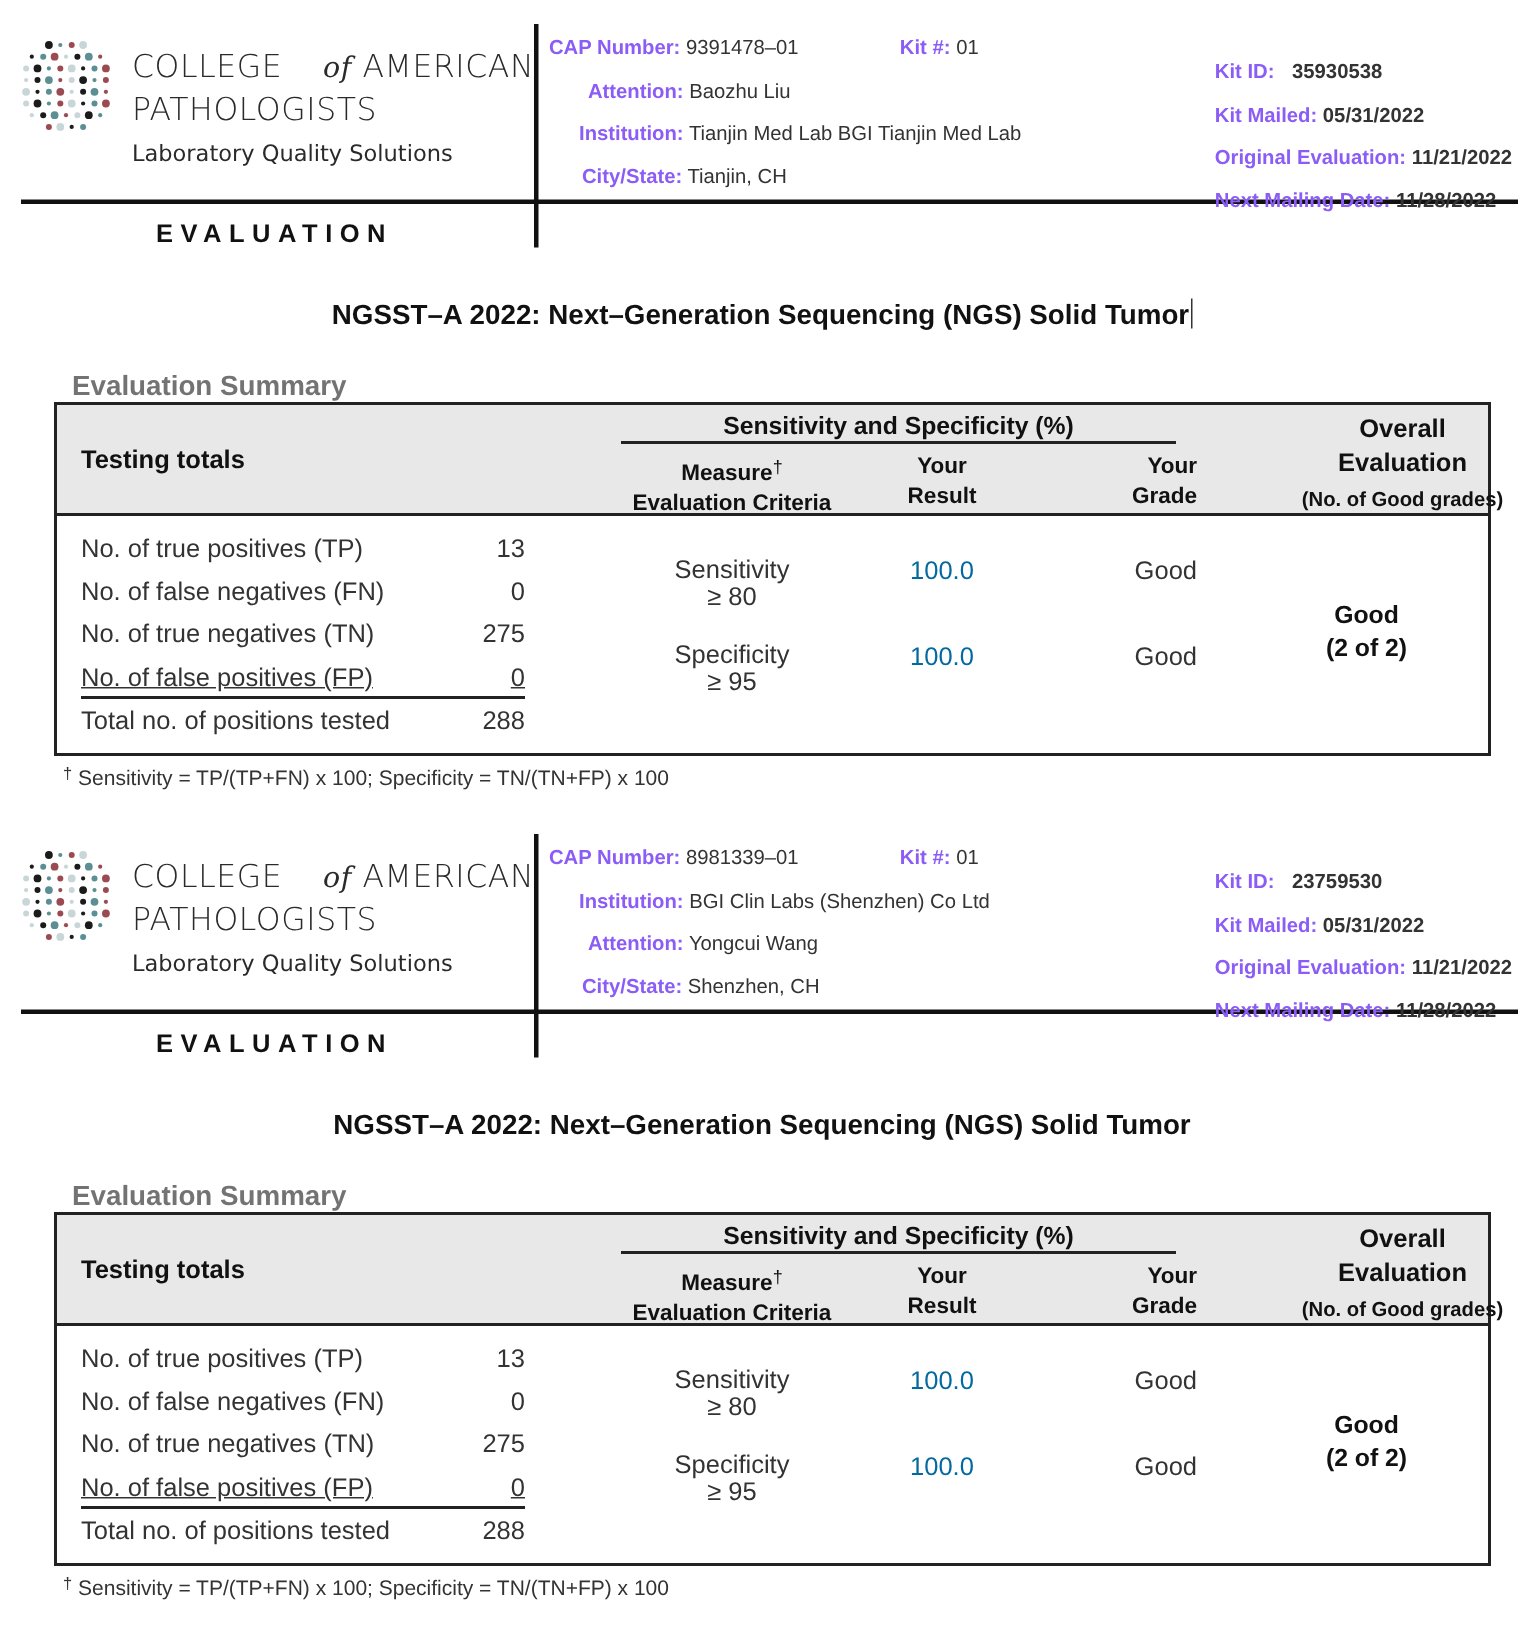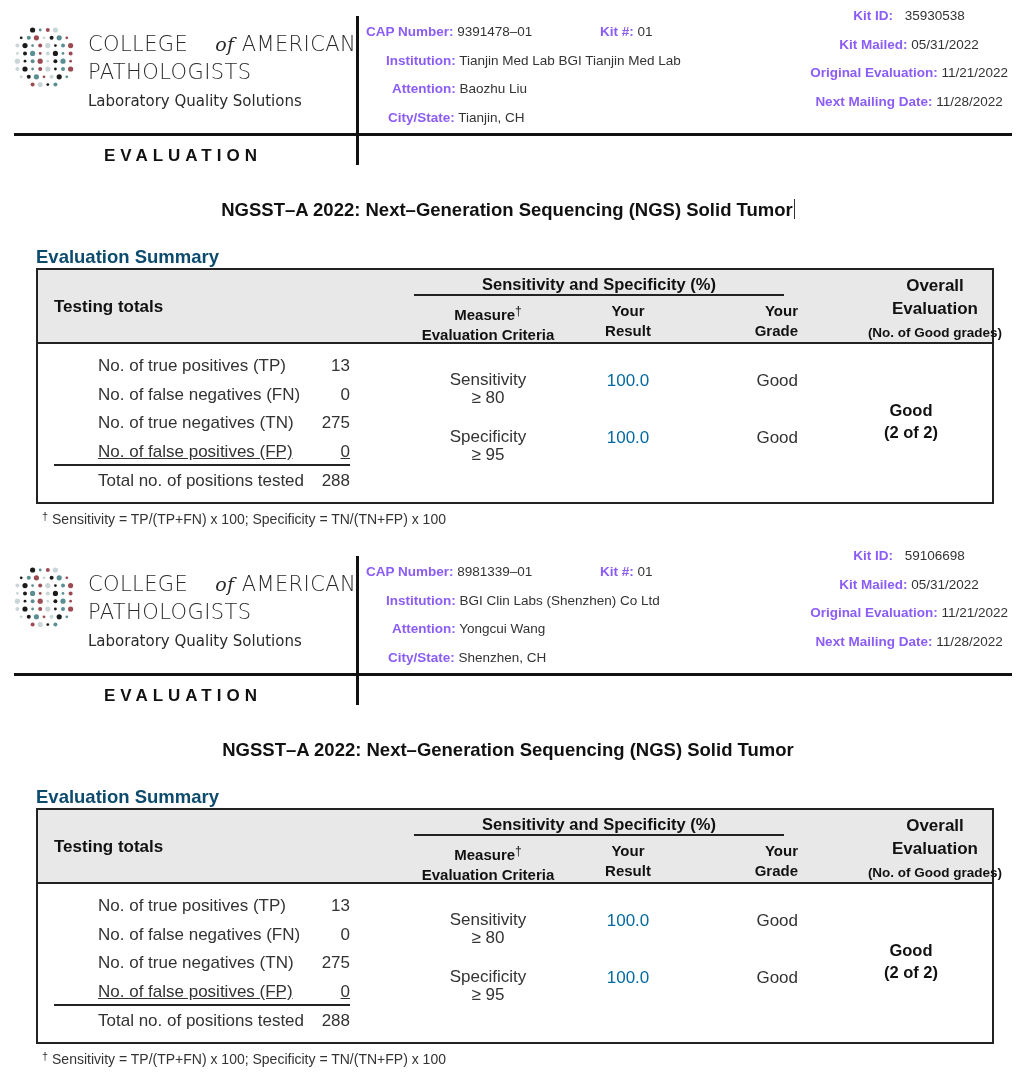--- a/index.html
+++ b/index.html
@@ -18,45 +18,45 @@
   .brand .l1 .of { font-family: "DejaVu Serif", serif; font-style: italic; font-size: 19px; margin-left: 20px; }
   .brand .l3 { font-family: "DejaVu Sans", sans-serif; font-size: 15px; color: #2a2a2a; line-height: 30px; white-space: nowrap; }
   .vline { position: absolute; left: 356px; top: 16px; width: 3px; height: 149px; background: #111; }
   .hline { position: absolute; left: 14px; top: 133px; width: 998px; height: 3px; background: #111; }
   .evallabel { position: absolute; left: 104px; top: 146px; font-size: 17px; font-weight: bold; letter-spacing: 5px; color: #111; }
 
   .info { position: absolute; font-size: 13.5px; color: #333; white-space: nowrap; }
   .info b { color: #8b5cf6; }
   .info-left { left: 366px; top: 24px; }
   .info-left .row { height: 28.5px; }
-  .info-right { right: 8px; top: 8px; text-align: center; }
+  .info-right { right: 8px; top: 40px; text-align: left; font-weight: bold; }
   .info-right .row { height: 28.5px; }
   .gap { display: inline-block; width: 8px; }
 
   .title { position: absolute; left: 0; width: 1016px; top: 199px; text-align: center; font-size: 18.5px; font-weight: bold; color: #111; }
   .title .cursor { display: inline-block; width: 1px; height: 20px; background: #333; vertical-align: -3px; margin-left: 1px; }
 
-  .sumtitle { position: absolute; left: 36px; top: 246px; font-size: 18.5px; font-weight: bold; color: #0c4a6e; }
+  .sumtitle { position: absolute; left: 48px; top: 246px; font-size: 18.5px; font-weight: bold; color: #737373; }
 
   .tbl { position: absolute; left: 36px; top: 268px; width: 958px; height: 236px; border: 2px solid #222; }
   .thead { position: absolute; left: 0; top: 0; width: 100%; height: 74px; background: #e8e8e8; border-bottom: 2px solid #222; }
   .th { position: absolute; font-weight: bold; font-size: 15px; color: #111; text-align: center; line-height: 20px; }
   .th-testing { left: 16px; top: 27px; font-size: 17px; text-align: left; }
   .th-sens { left: 376px; width: 370px; top: 4px; font-size: 16.5px; }
   .sens-line { position: absolute; left: 376px; top: 24px; width: 370px; height: 2px; background: #222; }
   .th-measure { left: 370px; width: 160px; top: 31px; }
   .th-measure .dag { font-weight: normal; font-size: 12px; vertical-align: 5px; }
   .th-result { left: 540px; width: 100px; top: 31px; }
   .th-grade { left: 670px; width: 90px; top: 31px; text-align: right; }
   .th-overall { left: 814px; width: 166px; top: 4px; font-size: 17px; line-height: 23px; }
   .th-overall .small { font-size: 13.5px; margin-top: 24px; }
 
   .tbody { position: absolute; left: 0; top: 74px; width: 100%; }
   .trow { position: absolute; left: 16px; width: 296px; font-size: 17px; color: #333; height: 28px; }
-  .trow .lbl { position: absolute; left: 0; margin-left: 44px; }
+  .trow .lbl { position: absolute; left: 0; }
   .trow .val { position: absolute; right: 0; }
   .trow.underline { border-bottom: 2px solid #222; }
   .measure { position: absolute; left: 370px; width: 160px; text-align: center; font-size: 17px; color: #333; line-height: 18px; }
   .result { position: absolute; left: 545px; width: 90px; text-align: center; font-size: 17px; color: #0369a1; }
   .grade { position: absolute; left: 670px; width: 90px; text-align: right; font-size: 17px; color: #333; }
   .overall { position: absolute; left: 790px; width: 166px; text-align: center; font-size: 16.5px; font-weight: bold; color: #111; line-height: 22px; }
 
   .foot { position: absolute; left: 42px; top: 510px; font-size: 14px; color: #333; }
   .foot .dag { font-size: 11px; vertical-align: 4px; }
 </style>
@@ -130,25 +130,25 @@
       <div class="vline"></div>
       <div class="hline"></div>
       <div class="evallabel">EVALUATION</div>
 
       <div class="info info-left">
         <div class="row">
           <b>CAP Number:</b> <span>9391478–01</span>
           <span style="display:inline-block;width:60px"></span>
           <b>Kit #:</b> <span>01</span>
         </div>
+        <div class="row" style="padding-left:26px">
+          <b>Attention:</b> <span>Baozhu Liu</span>
+        </div>
         <div class="row" style="padding-left:20px">
           <b>Institution:</b> <span>Tianjin Med Lab BGI Tianjin Med Lab</span>
-        </div>
-        <div class="row" style="padding-left:26px">
-          <b>Attention:</b> <span>Baozhu Liu</span>
         </div>
         <div class="row" style="padding-left:22px">
           <b>City/State:</b> <span>Tianjin, CH</span>
         </div>
       </div>
 
       <div class="info info-right">
         <div class="row">
           <b>Kit ID:</b><span class="gap"></span> <span>35930538</span>
         </div>
@@ -311,21 +311,21 @@
         <div class="row" style="padding-left:26px">
           <b>Attention:</b> <span>Yongcui Wang</span>
         </div>
         <div class="row" style="padding-left:22px">
           <b>City/State:</b> <span>Shenzhen, CH</span>
         </div>
       </div>
 
       <div class="info info-right">
         <div class="row">
-          <b>Kit ID:</b><span class="gap"></span> <span>59106698</span>
+          <b>Kit ID:</b><span class="gap"></span> <span>23759530</span>
         </div>
         <div class="row">
           <b>Kit Mailed:</b> <span>05/31/2022</span>
         </div>
         <div class="row">
           <b>Original Evaluation:</b> <span>11/21/2022</span>
         </div>
         <div class="row">
           <b>Next Mailing Date:</b> <span>11/28/2022</span>
         </div>

